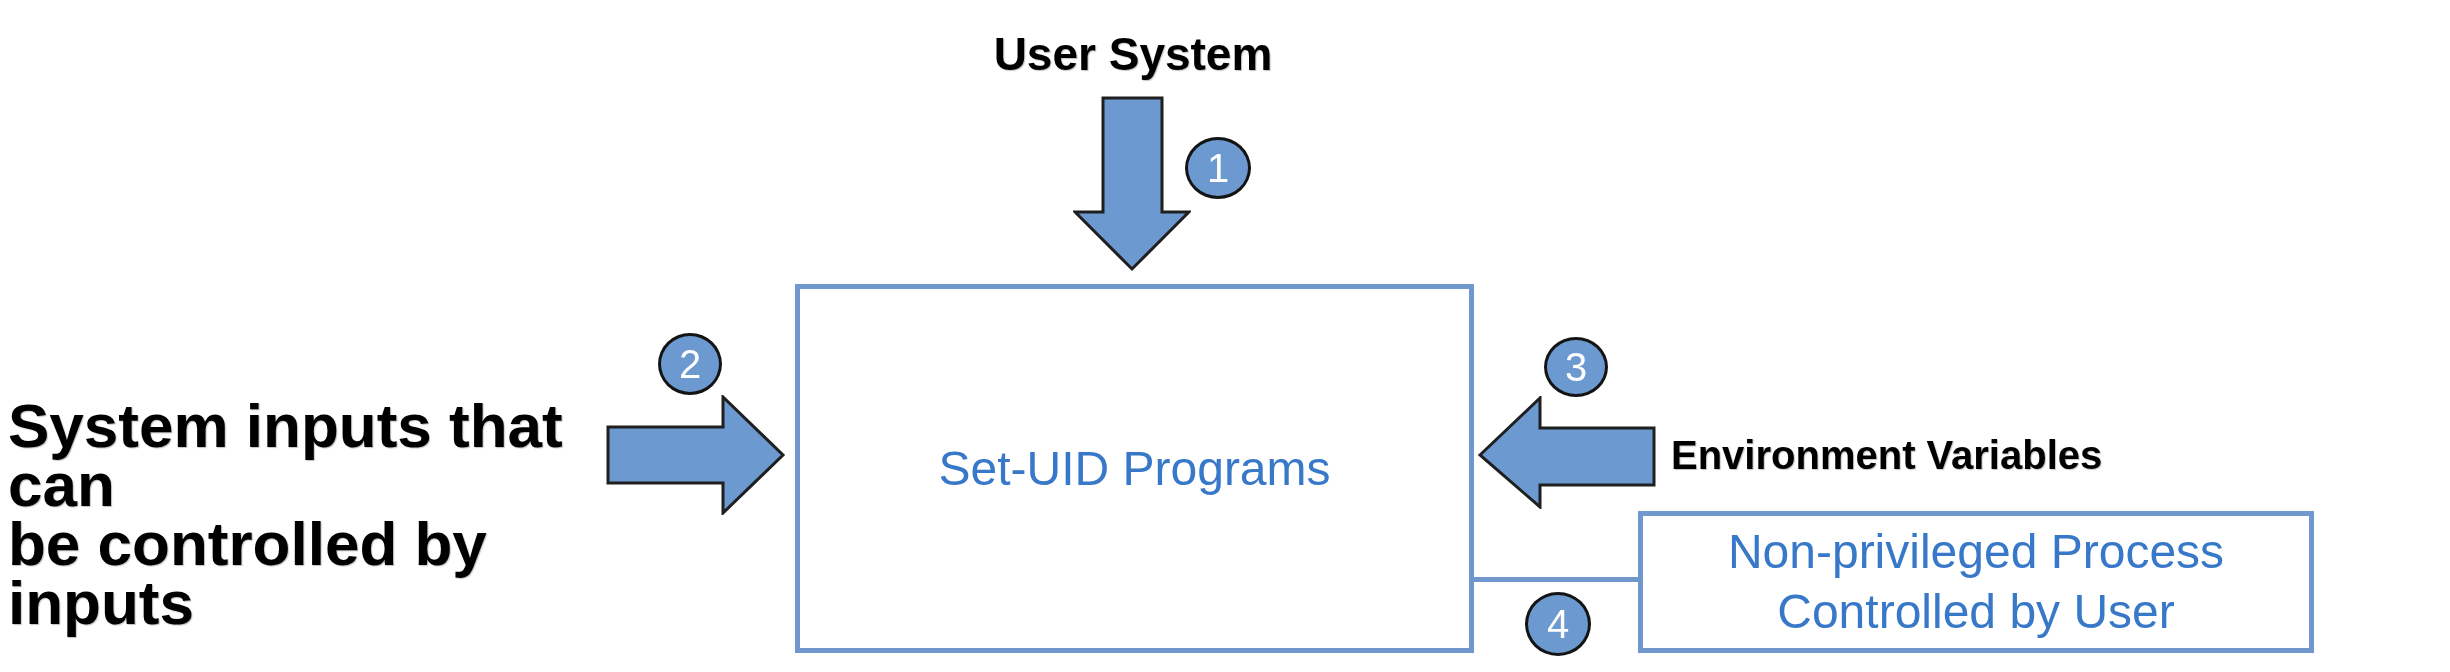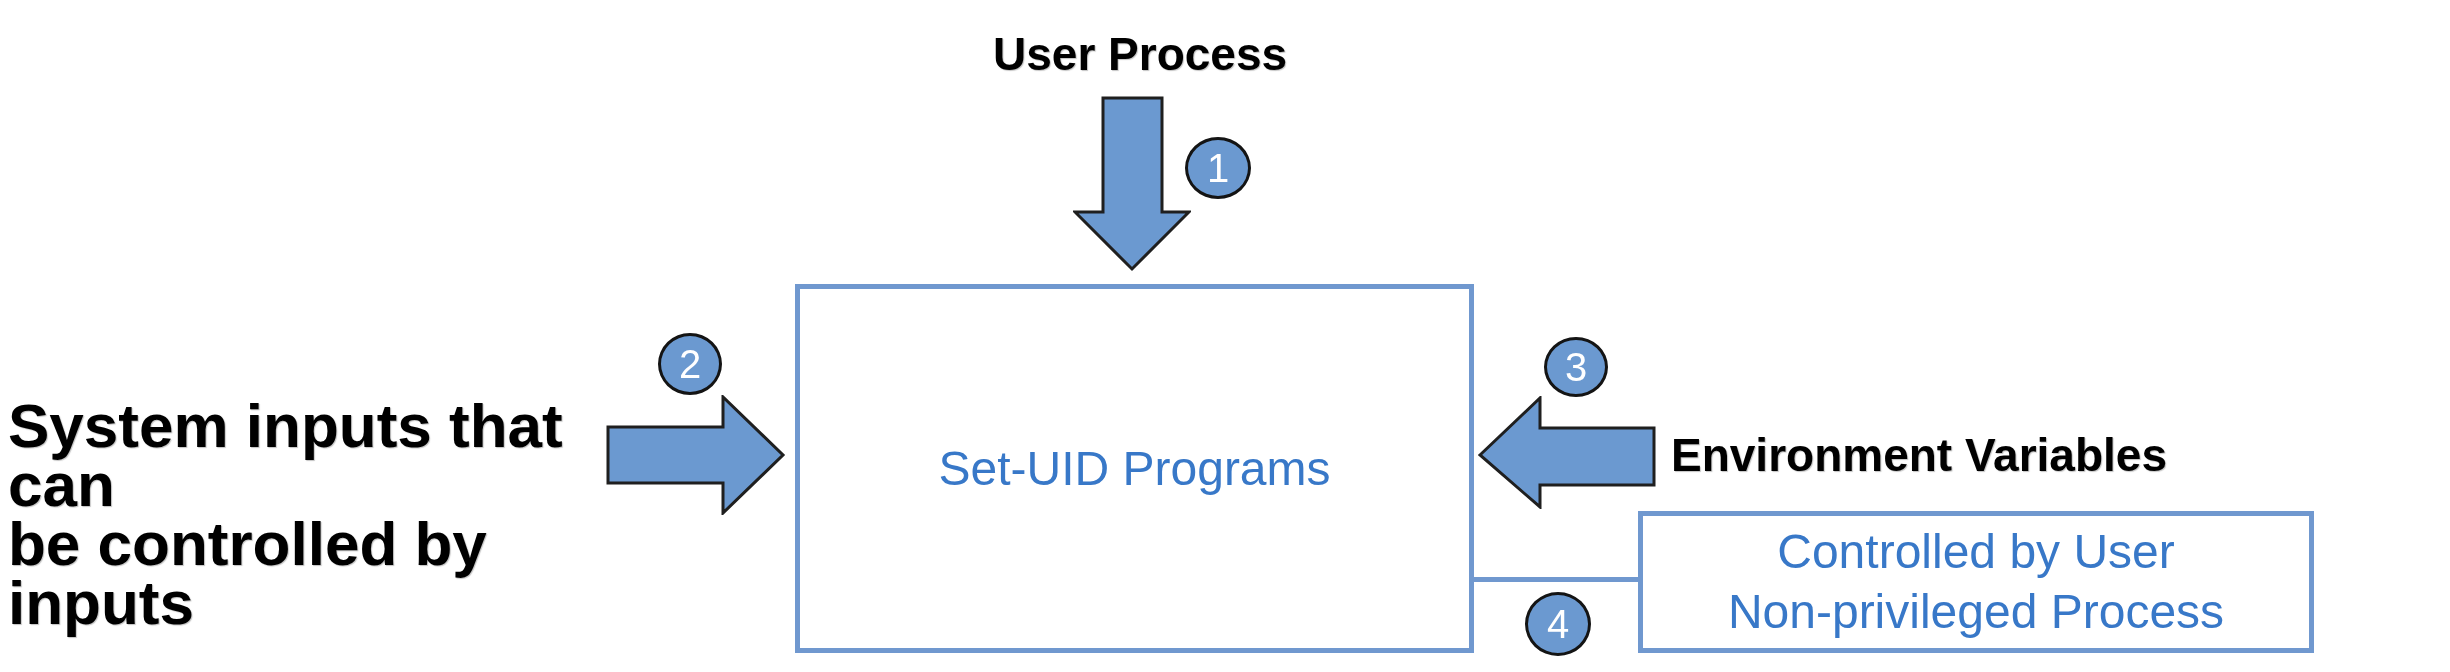--- a/index.html
+++ b/index.html
@@ -18,21 +18,21 @@
   .canvas{
     position:relative;width:2450px;height:672px;background:var(--canvas-bg);overflow:hidden;
   }
   .abs{position:absolute;}
   .bold-label{
     font-weight:bold;color:var(--label-text);
     text-shadow:1px 1px 1px rgba(80,80,80,0.35);
   }
   .title{left:993px;top:28px;width:280px;font-size:46px;line-height:52px;text-align:center;white-space:nowrap;}
   .left-label{left:8px;top:396px;width:565px;font-size:62px;line-height:59px;text-align:left;}
-  .env-label{left:1671px;top:430px;font-size:46px;line-height:50px;white-space:nowrap;}
+  .env-label{left:1671px;top:430px;font-size:40px;line-height:50px;white-space:nowrap;}
   .main-box{
     left:795px;top:284px;width:679px;height:369px;
     border:5px solid var(--box-border);background:#fff;
     display:flex;align-items:center;justify-content:center;
   }
   .main-box .box-text{font-size:48px;color:var(--box-text);white-space:nowrap;}
   .process-box{
     left:1638px;top:511px;width:676px;height:142px;
     border:5px solid var(--box-border);background:#fff;
     display:flex;flex-direction:column;align-items:center;justify-content:center;
@@ -52,21 +52,21 @@
   .arrow-svg polygon{fill:var(--arrow-fill);stroke:var(--arrow-stroke);stroke-width:3;stroke-linejoin:miter;}
   .arrow-1{left:1073px;top:96px;}
   .arrow-2{left:606px;top:395px;}
   .arrow-3{left:1478px;top:396px;}
 </style>
 </head>
 <body>
 
 <div class="canvas">
 
-  <div class="abs bold-label title">User Process</div>
+  <div class="abs bold-label title">User System</div>
 
   <svg class="abs arrow-svg arrow-1" width="118" height="176" viewBox="0 0 118 176" aria-hidden="true">
     <polygon points="30,2 89,2 89,116 116,116 59,173 2,116 30,116"></polygon>
   </svg>
 
   <div class="abs badge badge-1">
     <span>1</span>
   </div>
 
   <div class="abs bold-label left-label">
@@ -96,17 +96,17 @@
 
   <div class="abs bold-label env-label">Environment Variables</div>
 
   <div class="abs connector"></div>
 
   <div class="abs badge badge-4">
     <span>4</span>
   </div>
 
   <div class="abs process-box">
+    <div class="box-line">Non-privileged Process</div>
     <div class="box-line">Controlled by User</div>
-    <div class="box-line">Non-privileged Process</div>
   </div>
 
 </div>
 
 </body></html>

